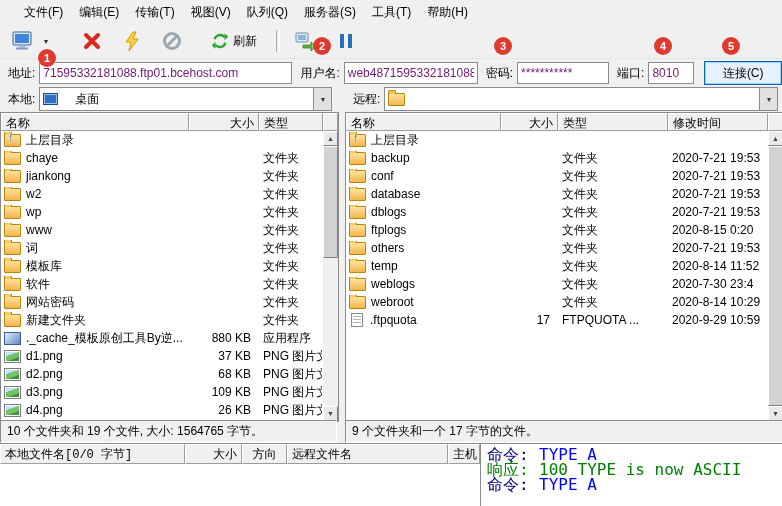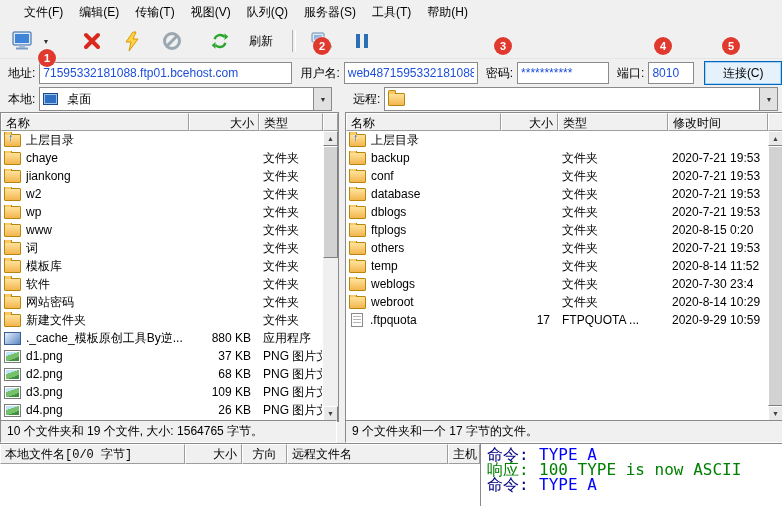--- a/index.html
+++ b/index.html
@@ -6,47 +6,47 @@
   body{
     width:782px;height:506px;position:relative;overflow:hidden;
     background:#f0f0f0;color:#000;
     font-family:"Liberation Sans","DejaVu Sans",sans-serif;font-size:12px;
   }
   
   .menubar{position:absolute;left:12px;top:0;right:0;height:24px;display:flex;align-items:center;padding-left:4px;background:#f0f0f0;}
   .menu-item{padding:4px 8px;white-space:nowrap;cursor:default;}
   
   .toolbar{position:absolute;left:0;top:24px;right:0;height:34px;display:flex;align-items:center;padding-left:6px;background:#f0f0f0;}
-  .tbtn{height:30px;min-width:30px;display:flex;align-items:center;justify-content:center;gap:20px;border:1px solid transparent;}
+  .tbtn{height:30px;min-width:30px;display:flex;align-items:center;justify-content:center;gap:4px;border:1px solid transparent;}
   .tbtn.narrow{min-width:14px;}
   .ddglyph{font-size:7px;color:#333;}
   .m1{margin-left:22px;}
   .m2{margin-left:8px;}
   .tsep{width:2px;height:22px;margin:0 10px 0 18px;border-left:1px solid #b0b0b0;border-right:1px solid #fff;}
   .refresh-label{color:#000;}
   
   .connbar{position:absolute;left:0;top:58px;right:0;height:28px;display:flex;align-items:center;padding-left:8px;border-top:1px solid #e5e5e5;}
   .clabel{margin-right:4px;white-space:nowrap;}
-  .tinput{height:20px;border:1px solid #8a8a8a;background:#fff;padding:0 3px;font-family:inherit;font-size:12px;color:#1d4ed8;}
+  .tinput{height:20px;border:1px solid #8a8a8a;background:#fff;padding:0 3px;font-family:inherit;font-size:12px;color:#701a75;}
   .in-addr{width:253px;margin-right:8px;}
   .in-user{width:126px;margin-right:8px;}
   .in-pass{width:84px;margin-right:8px;}
   .in-port{width:38px;margin-right:10px;}
   .connect-btn{
     height:22px;width:78px;border:1px solid #0066c0;background:#e5f1fb;
     box-shadow:inset 0 0 0 1px #a9d2f0;font-family:inherit;font-size:12px;color:#000;
     display:flex;align-items:center;justify-content:center;cursor:default;
   }
   
   .pathrow-left{position:absolute;left:0;top:86px;width:337px;height:26px;display:flex;align-items:center;padding-left:8px;}
   .pathrow-right{position:absolute;left:345px;top:86px;width:437px;height:26px;display:flex;align-items:center;padding-left:8px;}
   .combo{height:22px;background:#fff;border:1px solid #8a8a8a;display:flex;align-items:center;padding-left:3px;position:relative;}
   .combo-local{width:288px;margin-left:4px;}
   .combo-remote{width:389px;margin-left:4px;}
-  .combo-text{margin-left:4px;}
+  .combo-text{margin-left:12px;}
   .combo-btn{
     position:absolute;right:0;top:0;bottom:0;width:17px;background:#e1e1e1;
     border-left:1px solid #8a8a8a;display:flex;align-items:center;justify-content:center;
     font-size:7px;color:#333;
   }
   
   .pane{position:absolute;top:112px;height:308px;background:#fff;border:1px solid #8a8a8a;}
   .pane-local{left:0;width:337px;}
   .pane-remote{left:345px;width:437px;}
   .lheader{display:flex;height:18px;}

